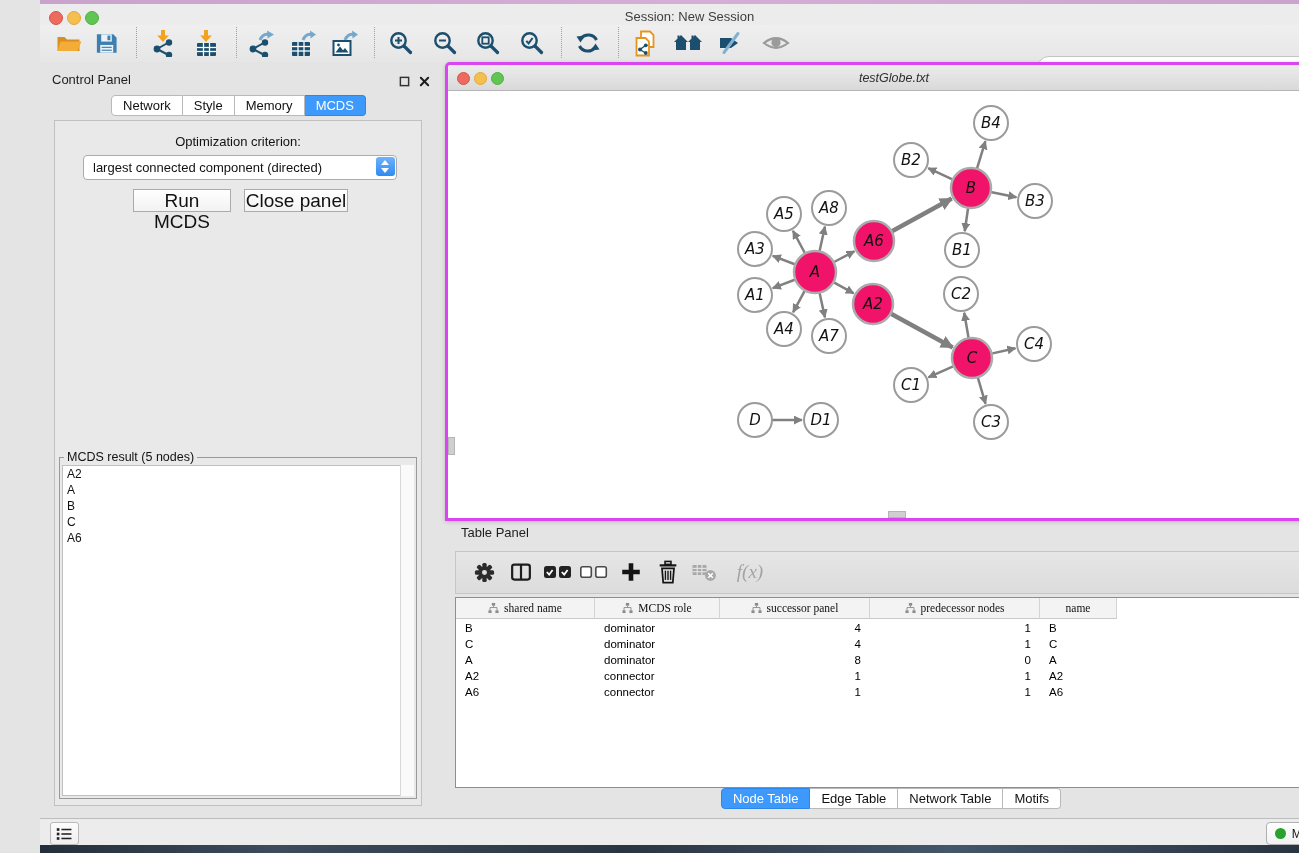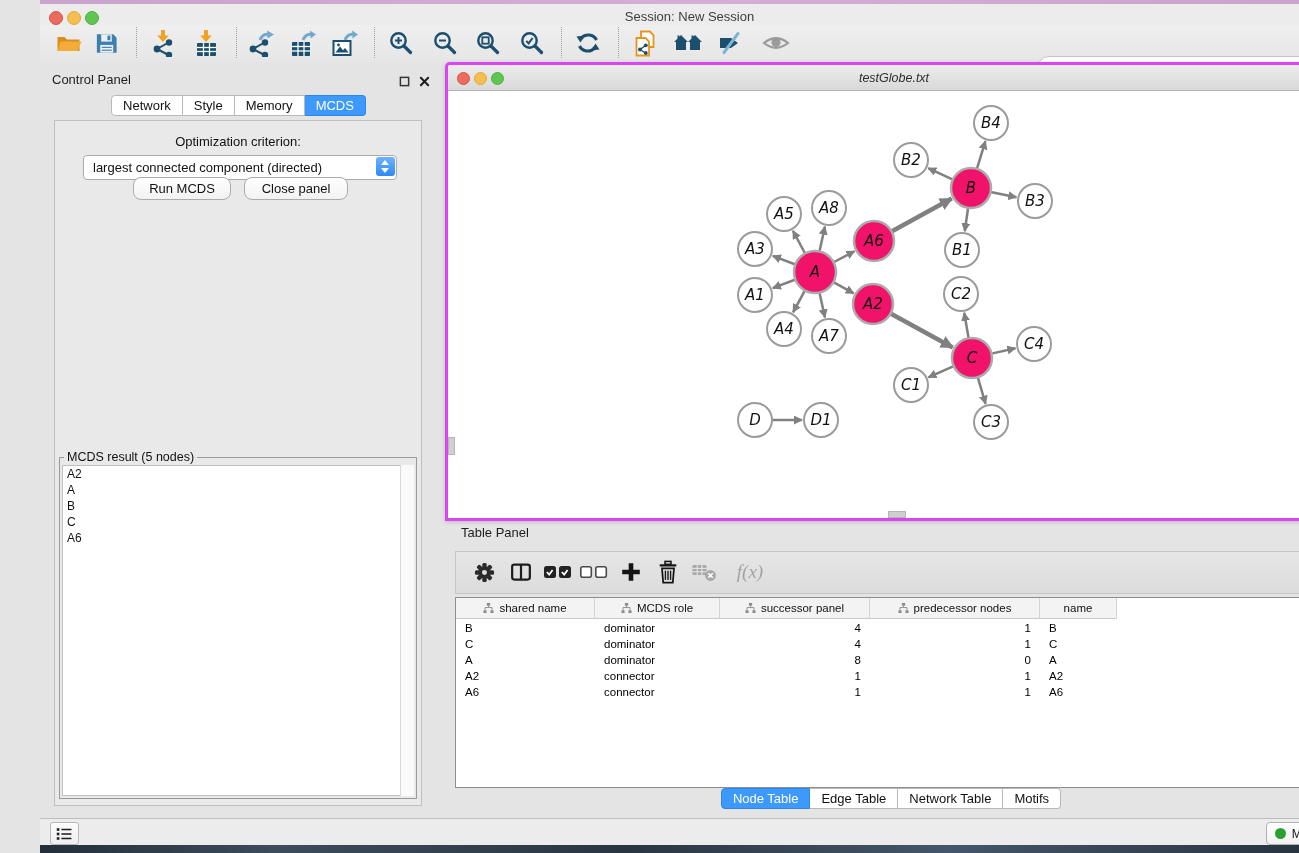--- a/index.html
+++ b/index.html
@@ -33,21 +33,21 @@
   .seg-tab:last-child{border-radius:0 4px 4px 0;}
   .seg-tab.active{background:#3D99FC;border-color:#2E86E8;color:#fff;}
   .cp-content{position:absolute;left:10px;right:11px;top:56px;bottom:8px;background:#E9E9E9;border:1px solid #C0C0C0;}
   .opt-label{position:absolute;left:0;right:0;top:13px;text-align:center;font-size:13px;color:#111;}
   .cp-select{position:absolute;left:28px;right:24px;top:34px;height:23px;background:#fff;border:1px solid #ABABAB;border-radius:4px;}
   .cp-select .val{position:absolute;left:9px;top:4px;font-size:13px;color:#111;white-space:nowrap;}
   .cp-select .stepper{position:absolute;right:1px;top:1px;width:19px;height:19px;background:linear-gradient(#6FB1FF,#2E8BF0);border-radius:3px;margin:0;}
   .chev{position:absolute;left:5px;width:0;height:0;border-left:4.5px solid transparent;border-right:4.5px solid transparent;}
   .chev.up{top:3px;border-bottom:5px solid #fff;}
   .chev.dn{bottom:3px;border-top:5px solid #fff;}
-  .cp-btn{position:absolute;top:56px;height:21px;background:linear-gradient(#FFFFFF,#F2F2F2);border:1px solid #ABABAB;border-radius:8px;font-size:13px;color:#111;text-align:center;line-height:21px;}
+  .cp-btn{position:absolute;top:68px;height:21px;background:linear-gradient(#FFFFFF,#F2F2F2);border:1px solid #ABABAB;border-radius:0;font-size:19px;color:#111;text-align:center;line-height:21px;}
   .fieldset{position:absolute;left:4px;right:4px;top:336px;bottom:6px;border:1px solid #9A9A9A;}
   .fieldset .legend{position:absolute;left:4px;top:-8px;background:#E9E9E9;padding:0 3px;font-size:12.5px;color:#111;}
   .result-list{position:absolute;left:2px;right:2px;top:7px;bottom:2px;background:#fff;border:1px solid #BFBFBF;overflow:hidden;}
   .result-item{font-size:12px;color:#111;padding:1.5px 0 1.5px 4px;line-height:13px;}
   .result-scroll{position:absolute;right:0;top:0;bottom:0;width:13px;background:#FAFAFA;border-left:1px solid #D8D8D8;}
   
   .netframe{position:absolute;left:405px;top:0;width:892px;height:453px;background:#fff;border:3px solid #d946ef;border-radius:5px 5px 0 0;box-shadow:0 1px 4px rgba(0,0,0,0.18);font-style:italic;}
   .net-titlebar{position:absolute;left:0;top:0;right:0;height:25px;background:linear-gradient(#ECECEC,#D9D9D9);border-bottom:1px solid #B5B5B5;border-radius:5px 5px 0 0;}
   .net-titlebar .tl{width:11px;height:11px;top:7px;}
   .net-title{position:absolute;left:0;right:0;top:6px;text-align:center;font-size:12.5px;color:#2E2E2E;}
@@ -55,21 +55,21 @@
   .vnub{position:absolute;left:0;top:372px;width:5px;height:16px;background:#CFCFCF;border:1px solid #B5B5B5;}
   .hnub{position:absolute;left:440px;bottom:0;width:16px;height:5px;background:#CFCFCF;border:1px solid #B5B5B5;}
   .grip{position:absolute;right:2px;bottom:2px;width:13px;height:13px;background:repeating-linear-gradient(135deg,transparent 0 3px,#B9B9B9 3px 4px);}
   
   .tpanel{position:absolute;left:405px;top:458px;width:892px;height:296px;}
   .tp-toolbar{position:absolute;left:10px;top:31px;width:876px;height:41px;background:linear-gradient(#E6E6E6,#DCDCDC);border:1px solid #C6C6C6;}
   .tpi{position:absolute;top:6px;width:32px;height:28px;display:flex;align-items:center;justify-content:center;}
   .fx{font-family:"Liberation Serif",serif;font-style:italic;font-size:19px;color:#A3A3A3;}
   .ntable{position:absolute;left:10px;top:77px;width:875px;height:189px;background:#fff;border:1px solid #8E8E8E;overflow:hidden;}
   .thead{position:absolute;left:0;top:0;height:21px;}
-  .th{position:absolute;top:0;height:20px;background:#F3F3F3;border-right:1px solid #D4D4D4;border-bottom:1px solid #C9C9C9;font-size:11.5px;color:#111;display:flex;align-items:center;justify-content:center;gap:5px;}
+  .th{position:absolute;top:0;height:20px;background:#F3F3F3;border-right:1px solid #D4D4D4;border-bottom:1px solid #C9C9C9;font-size:11.5px;color:#111;display:flex;align-items:center;justify-content:center;gap:5px;font-family:Liberation Serif, serif;}
   .trow{position:absolute;height:16px;}
   .td{position:absolute;font-size:11.5px;color:#000;line-height:16px;white-space:nowrap;overflow:hidden;}
   .table-tabs{position:absolute;left:0;right:0;top:268px;display:flex;justify-content:center;}
   
   .statusbar{position:absolute;left:0;top:818px;width:100%;height:27px;background:#ECECEC;border-top:1px solid #BDBDBD;padding-left:16px;}
   .status-btn{position:absolute;left:10px;top:3px;width:27px;height:21px;background:linear-gradient(#FCFCFC,#EFEFEF);border:1px solid #B9B9B9;border-radius:3px;display:flex;align-items:center;justify-content:center;}
   .memory-btn{position:absolute;right:9px;top:3px;height:21px;padding:0 10px 0 8px;background:linear-gradient(#FFFFFF,#F1F1F1);border:1px solid #B0B0B0;border-radius:4px;display:flex;align-items:center;gap:6px;font-size:12px;color:#111;}
   .memdot{width:11px;height:11px;border-radius:50%;background:#2AA12E;}
   .wall-bottom{position:absolute;left:0;top:845px;width:100%;height:8px;background:linear-gradient(90deg,#232E3A,#3C4C5C 18%,#2A3542 45%,#44566A 70%,#26303C);}
   .xicon{stroke:#1E1E1E;stroke-width:2.2;stroke-linecap:round;}

